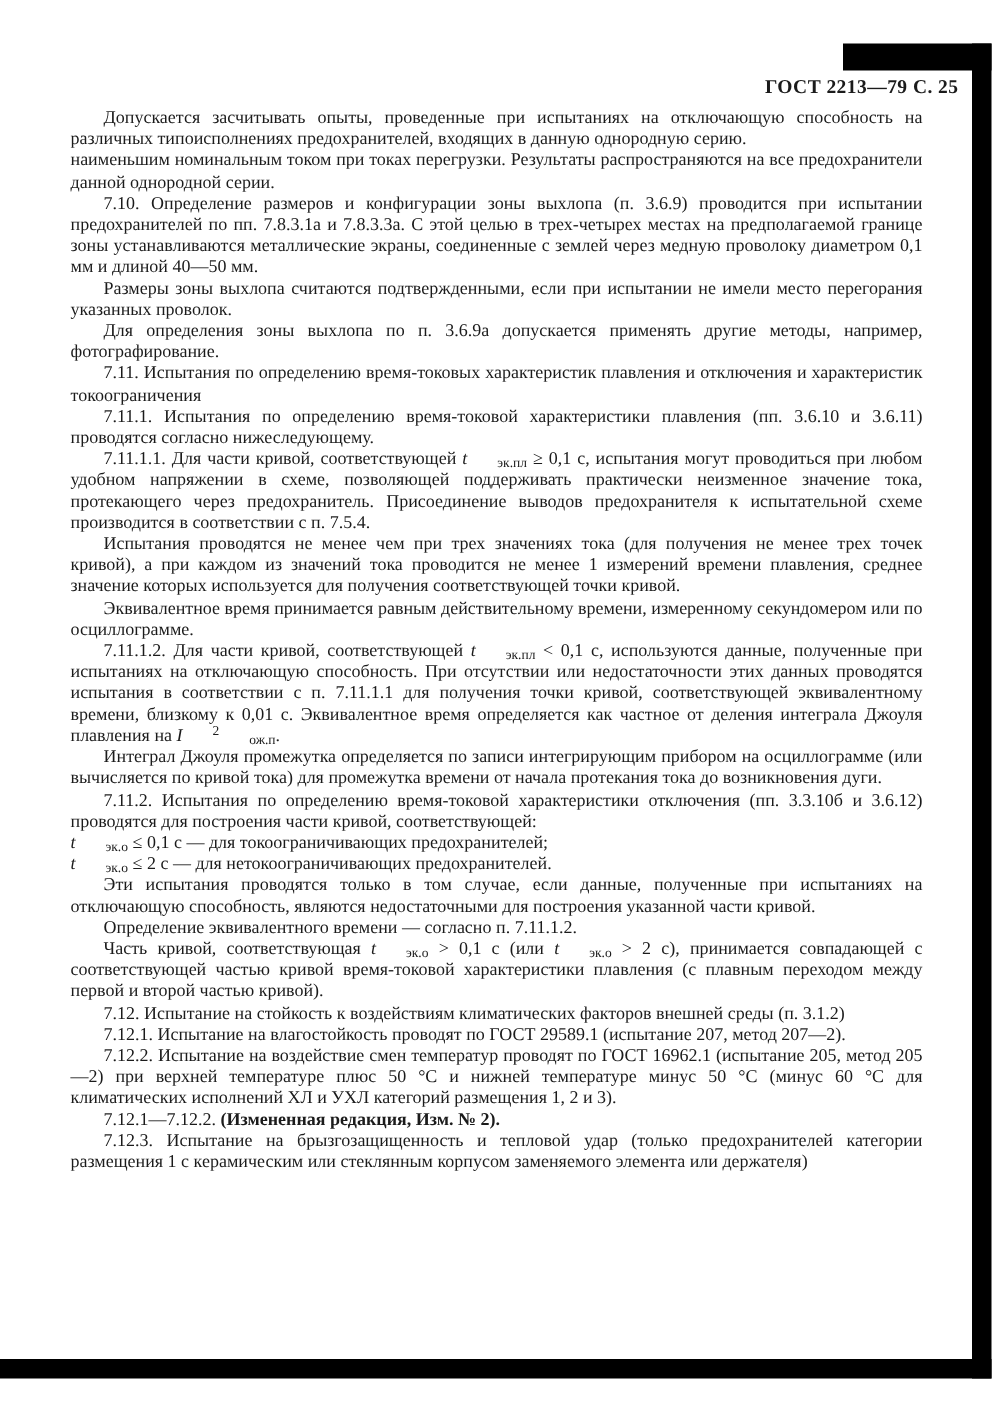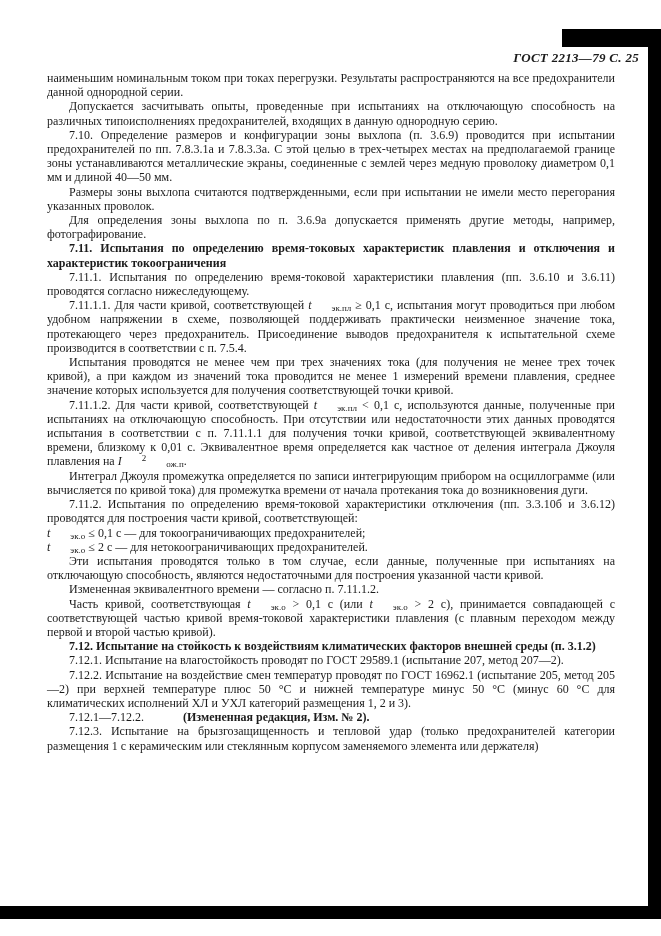--- a/index.html
+++ b/index.html
@@ -15,66 +15,66 @@
 
   
   .scan-tab    { position: absolute; top: 29px; right: 0; width: 99px;  height: 18px; background: #000; }
   .scan-right  { position: absolute; top: 29px; right: 0; width: 13px;  height: 890px; background: #000; }
   .scan-bottom { position: absolute; top: 906px; left: 0; width: 661px; height: 13px; background: #000; }
 
   .header {
     position: absolute; top: 50px; right: 22px;
     font-weight: bold; font-size: 13px; letter-spacing: 0.3px;
     white-space: nowrap;
-    font-style: italic;
   }
 
   .docbody {
     position: absolute; top: 71px; left: 47px; width: 568px;
     font-size: 12px; line-height: 14.2px;
     text-align: justify;
   }
   p.para   { margin: 0; padding: 0; }
   p.indent { text-indent: 22px; }
-  p.bold   { font-weight: bold; }
-  .b { font-weight: bold; margin-left: 36px; }
+  p.bold   { font-weight: normal; }
+  .b { font-weight: bold; }
   .i { font-style: italic; }
   sub, sup { font-size: 9px; line-height: 0; padding-left: 20px; }
   sub { vertical-align: -2px; }
   sup { vertical-align: 4px; }
 </style>
 </head>
 <body>
 
 <div class="page">
   <div class="scan-tab"></div>
   <div class="scan-right"></div>
   <div class="scan-bottom"></div>
 
   <div class="header">
     <span>ГОСТ 2213—79 С. 25</span>
   </div>
 
   <div class="docbody">
+      <p class="para indent"><span>Допускается засчитывать опыты, проведенные при испытаниях на отключающую способность на различных типоисполнениях предохранителей, входящих в данную однородную серию.</span></p>
       <p class="para"><span>наименьшим номинальным током при токах перегрузки. Результаты распространяются на все предохранители данной однородной серии.</span></p>
-      <p class="para indent"><span>Допускается засчитывать опыты, проведенные при испытаниях на отключающую способность на различных типоисполнениях предохранителей, входящих в данную однородную серию.</span></p>
       <p class="para indent"><span>7.10. Определение размеров и конфигурации зоны выхлопа (п. 3.6.9) проводится при испытании предохранителей по пп. 7.8.3.1а и 7.8.3.3а. С этой целью в трех-четырех местах на предполагаемой границе зоны устанавливаются металлические экраны, соединенные с землей через медную проволоку диаметром 0,1 мм и длиной 40—50 мм.</span></p>
       <p class="para indent"><span>Размеры зоны выхлопа считаются подтвержденными, если при испытании не имели место перегорания указанных проволок.</span></p>
       <p class="para indent"><span>Для определения зоны выхлопа по п. 3.6.9а допускается применять другие методы, например, фотографирование.</span></p>
       <p class="para indent bold"><span>7.11. Испытания по определению время-токовых характеристик плавления и отключения и характеристик токоограничения</span></p>
       <p class="para indent"><span>7.11.1. Испытания по определению время-токовой характеристики плавления (пп. 3.6.10 и 3.6.11) проводятся согласно нижеследующему.</span></p>
       <p class="para indent"><span>7.11.1.1. Для части кривой, соответствующей </span><span class="i">t</span><sub>эк.пл</sub><span> ≥ 0,1 с, испытания могут проводиться при любом удобном напряжении в схеме, позволяющей поддерживать практически неизменное значение тока, протекающего через предохранитель. Присоединение выводов предохранителя к испытательной схеме производится в соответствии с п. 7.5.4.</span></p>
       <p class="para indent"><span>Испытания проводятся не менее чем при трех значениях тока (для получения не менее трех точек кривой), а при каждом из значений тока проводится не менее 1 измерений времени плавления, среднее значение которых используется для получения соответствующей точки кривой.</span></p>
+      <p class="para indent"><span>Эквивалентное время принимается равным действительному времени, измеренному секундомером или по осциллограмме.</span></p>
       <p class="para indent"><span>7.11.1.2. Для части кривой, соответствующей </span><span class="i">t</span><sub>эк.пл</sub><span> &lt; 0,1 с, используются данные, полученные при испытаниях на отключающую способность. При отсутствии или недостаточности этих данных проводятся испытания в соответствии с п. 7.11.1.1 для получения точки кривой, соответствующей эквивалентному времени, близкому к 0,01 с. Эквивалентное время определяется как частное от деления интеграла Джоуля плавления на </span><span class="i">I</span><sup>2</sup><sub>ож.п</sub><span>.</span></p>
       <p class="para indent"><span>Интеграл Джоуля промежутка определяется по записи интегрирующим прибором на осциллограмме (или вычисляется по кривой тока) для промежутка времени от начала протекания тока до возникновения дуги.</span></p>
       <p class="para indent"><span>7.11.2. Испытания по определению время-токовой характеристики отключения (пп. 3.3.10б и 3.6.12) проводятся для построения части кривой, соответствующей:</span></p>
       <p class="para"><span class="i">t</span><sub>эк.о</sub><span> ≤ 0,1 с — для токоограничивающих предохранителей;</span></p>
       <p class="para"><span class="i">t</span><sub>эк.о</sub><span> ≤ 2 с — для нетокоограничивающих предохранителей.</span></p>
       <p class="para indent"><span>Эти испытания проводятся только в том случае, если данные, полученные при испытаниях на отключающую способность, являются недостаточными для построения указанной части кривой.</span></p>
-      <p class="para indent"><span>Измененная эквивалентного времени — согласно п. 7.11.1.2.</span></p>
+      <p class="para indent"><span>Определение эквивалентного времени — согласно п. 7.11.1.2.</span></p>
       <p class="para indent"><span>Часть кривой, соответствующая </span><span class="i">t</span><sub>эк.о</sub><span> &gt; 0,1 с (или </span><span class="i">t</span><sub>эк.о</sub><span> &gt; 2 с), принимается совпадающей с соответствующей частью кривой время-токовой характеристики плавления (с плавным переходом между первой и второй частью кривой).</span></p>
       <p class="para indent bold"><span>7.12. Испытание на стойкость к воздействиям климатических факторов внешней среды (п. 3.1.2)</span></p>
       <p class="para indent"><span>7.12.1. Испытание на влагостойкость проводят по ГОСТ 29589.1 (испытание 207, метод 207—2).</span></p>
       <p class="para indent"><span>7.12.2. Испытание на воздействие смен температур проводят по ГОСТ 16962.1 (испытание 205, метод 205—2) при верхней температуре плюс 50 °С и нижней температуре минус 50 °С (минус 60 °С для климатических исполнений ХЛ и УХЛ категорий размещения 1, 2 и 3).</span></p>
       <p class="para indent"><span>7.12.1—7.12.2. </span><span class="b">(Измененная редакция, Изм. № 2).</span></p>
       <p class="para indent"><span>7.12.3. Испытание на брызгозащищенность и тепловой удар (только предохранителей категории размещения 1 с керамическим или стеклянным корпусом заменяемого элемента или держателя)</span></p>
     </div>
 </div>
 
 </body></html>

